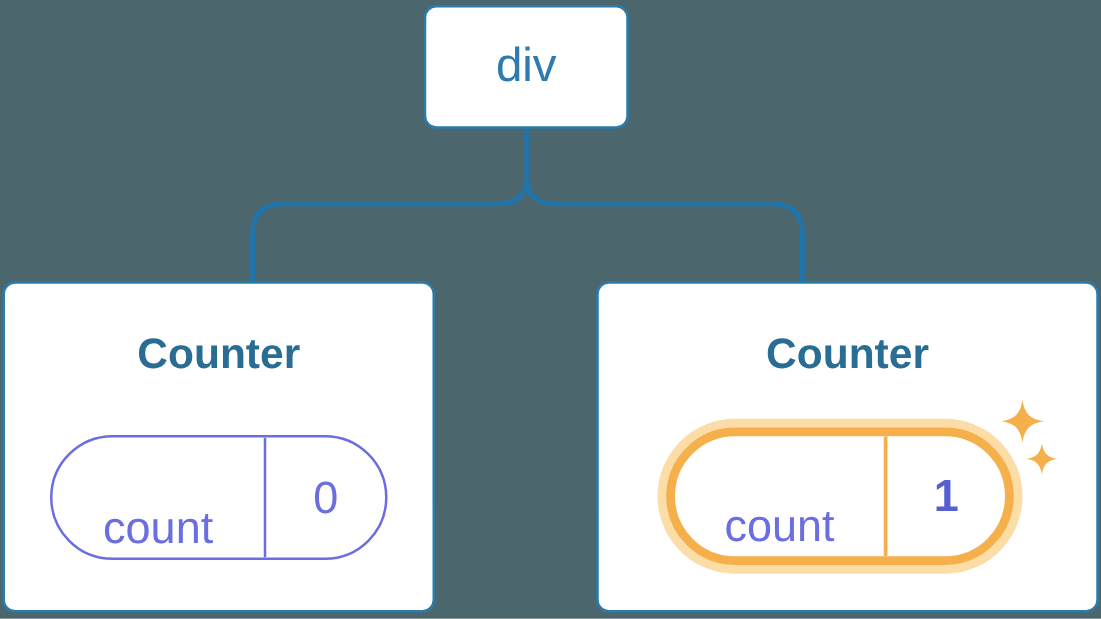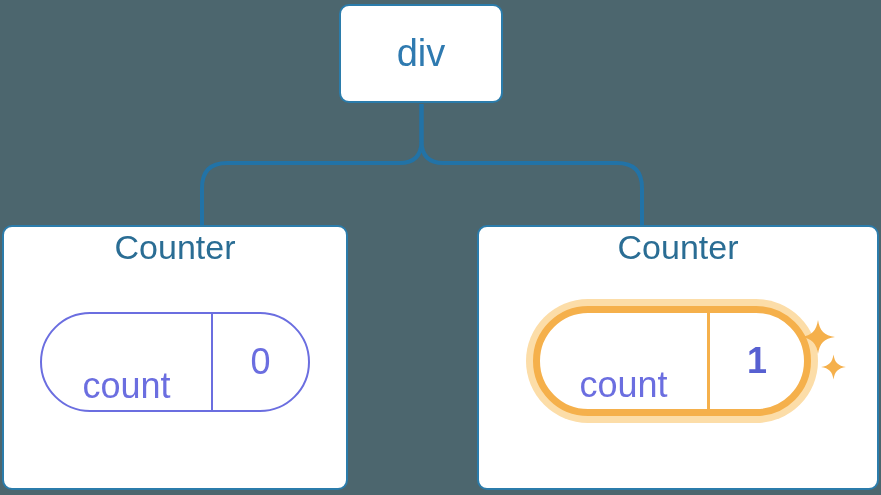--- a/index.html
+++ b/index.html
@@ -62,23 +62,24 @@
     border: 2.5px solid var(--card_border);
     border-radius: 10px;
     display: flex;
     flex-direction: column;
     align-items: center;
   }
   .card.left  { left: 2px;   width: 346px; }
   .card.right { left: 477px; width: 402px; }
 
   .card .title {
+    margin-top: 36px;
     font-size: 34px;
     line-height: 41px;
-    font-weight: 400;
+    font-weight: 700;
     color: var(--title_text);
   }
 
   .pill {
     display: flex;
     align-items: stretch;
     width: 270px;
     height: 100px;
     margin-top: 44px;
     background: var(--card_bg);

